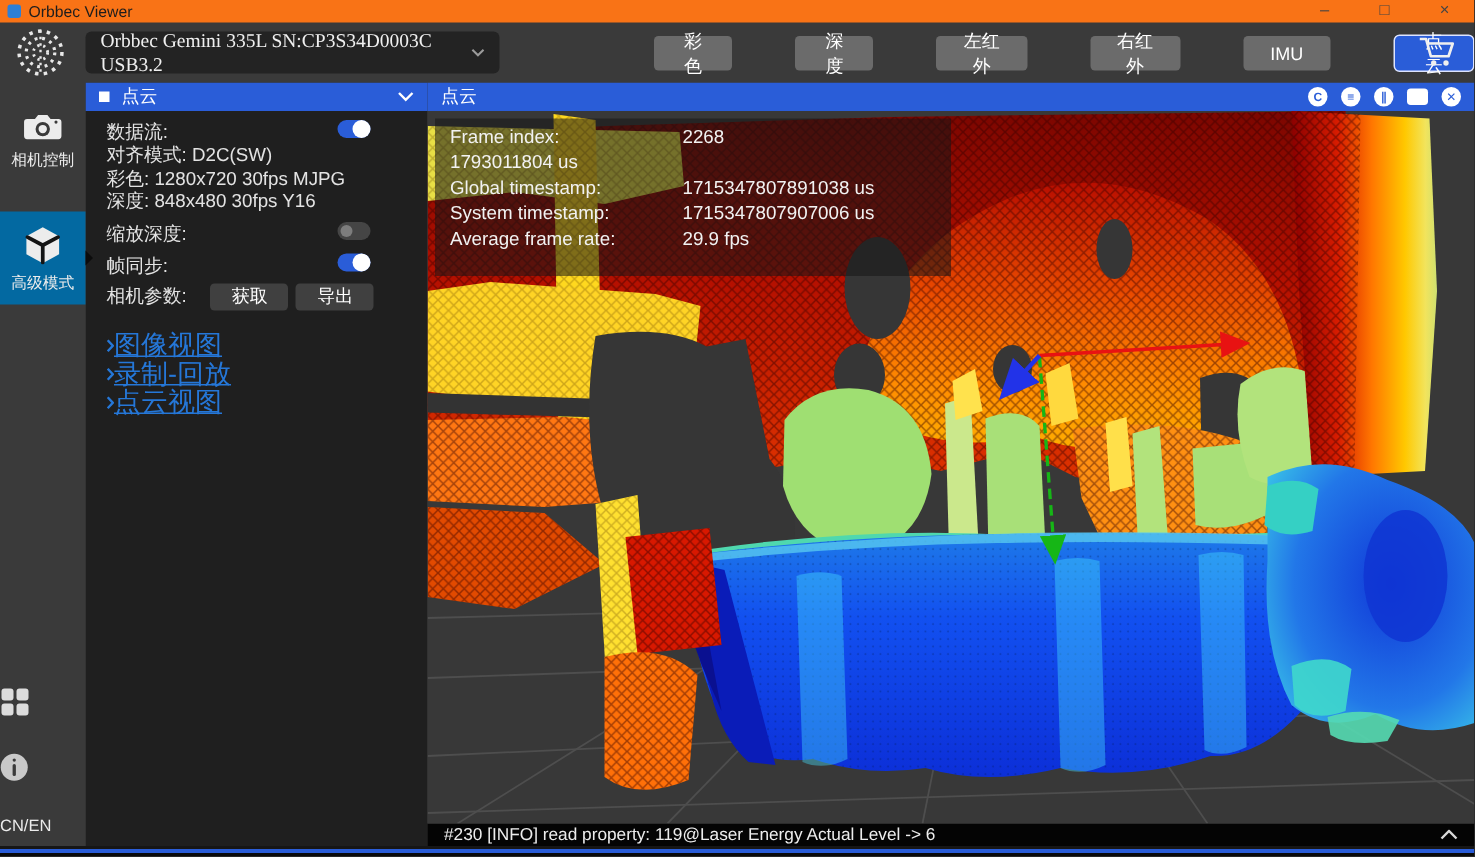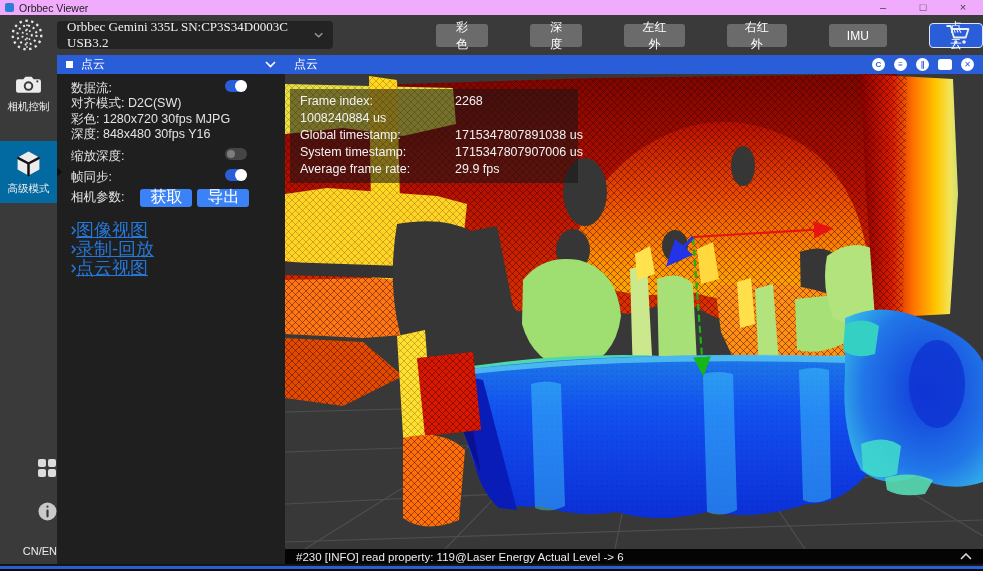--- a/index.html
+++ b/index.html
@@ -1,19 +1,19 @@
 <!DOCTYPE html>
 <html><head>
 <meta charset="utf-8">
 <style>
   html,body{margin:0;padding:0;background:#222;}
   .app{position:relative;width:983px;height:571px;background:#3a3a3a;overflow:hidden;
        font-family:"Liberation Sans","DejaVu Sans",sans-serif;-webkit-font-smoothing:antialiased;}
   
-  .titlebar{position:absolute;left:0;top:0;width:100%;height:15px;background:#f0abfc;
+  .titlebar{position:absolute;left:0;top:0;width:100%;height:15px;background:#f97316;
             display:flex;align-items:center;font-size:10.5px;color:#1d1d1d;z-index:30;}
   .title-icon{width:9px;height:9px;background:#2d7fd6;border-radius:2px;margin:0 5px 0 5px;flex:none;}
   .win-controls{margin-left:auto;display:flex;height:15px;}
   .win-btn{width:40px;text-align:center;font-size:11px;color:#444;line-height:14px;}
   
   .toolbar{position:absolute;left:0;top:15px;width:100%;height:40px;background:#3a3a3a;z-index:25;}
   .logo{position:absolute;left:9px;top:2px;}
   .device-select{position:absolute;left:57px;top:6px;width:276px;height:28px;background:#232323;
                  border-radius:4px;color:#f0f0f0;font-size:13px;display:flex;align-items:center;
                  padding:0 10px;box-sizing:border-box;font-family:Liberation Serif, serif;}
@@ -25,53 +25,53 @@
   .cart{position:absolute;right:13px;top:8px;}
   
   .sidebar{position:absolute;left:0;top:55px;width:57px;height:509px;background:#3a3a3a;z-index:20;}
   .side-item{width:57px;box-sizing:border-box;padding:9px 0 7px;display:flex;flex-direction:column;
              align-items:center;gap:5px;color:#ececec;font-size:10.5px;position:relative;}
   .side-item.first{margin-top:10px;}
   .side-item.active{background:#0369a1;margin-top:20px;}
   .side-item.active::after{content:"";position:absolute;right:-5px;top:50%;margin-top:-5px;
              border-left:5px solid #0c0c0c;border-top:5px solid transparent;border-bottom:5px solid transparent;}
   .side-bottom{position:absolute;bottom:7px;left:0;width:57px;display:flex;flex-direction:column;
-               align-items:flex-end;gap:24px;color:#ececec;font-size:11px;}
+               align-items:flex-start;gap:24px;color:#ececec;font-size:11px;}
   
   .panel{position:absolute;left:57px;top:55px;width:228px;height:509px;background:#1f1f1f;z-index:10;}
   .panel-header{height:19px;background:#2a5dd8;display:flex;align-items:center;color:#fff;
                 font-size:12px;padding:0 9px;}
   .panel-header .sq{width:7px;height:7px;background:#fff;margin-right:8px;flex:none;}
   .panel-header .chev{margin-left:auto;}
   .panel-body{padding:6px 12px 0 14px;color:#e3e3e3;font-size:12.5px;}
   .pline{line-height:15.5px;white-space:nowrap;}
   .prow{display:flex;height:16px;padding-right:26px;}
   .prow.mt{margin-top:5px;}
   .toggle{width:22px;height:12px;border-radius:7px;background:#454545;position:relative;
           margin-left:auto;flex:none;}
   .toggle .knob{position:absolute;top:2px;left:2px;width:8px;height:8px;border-radius:50%;background:#7d7d7d;}
   .toggle.on{background:#2a5dd8;}
   .toggle.on .knob{left:auto;right:0px;top:0px;width:12px;height:12px;background:#fff;}
   .prow.btns{height:22px;margin-top:4px;gap:5px;padding-right:0;}
-  .pbtn{width:52px;height:18px;background:#3b82f6;border:none;border-radius:3px;color:#fff;
-        font-size:16px;display:flex;align-items:center;justify-content:center;}
+  .pbtn{width:52px;height:18px;background:#404040;border:none;border-radius:3px;color:#fff;
+        font-size:12px;display:flex;align-items:center;justify-content:center;}
   .pbtn.first{margin-left:11px;}
   .psections{margin-top:10px;}
   .psection{display:flex;align-items:center;gap:0;color:#2577d8;font-size:18px;height:19px;text-decoration:underline;}
   
   .viewer{position:absolute;left:285px;top:55px;width:698px;height:509px;z-index:10;}
   .viewer-header{height:19px;background:#2a5dd8;display:flex;align-items:center;
                  padding:0 9px;color:#fff;font-size:12px;}
   .viewer-icons{margin-left:auto;display:flex;gap:9px;align-items:center;}
   .vicon{width:13px;height:13px;border-radius:50%;background:#fff;color:#2a5dd8;font-size:8px;
          font-weight:700;display:flex;align-items:center;justify-content:center;line-height:1;flex:none;}
   .vicon.save{border-radius:2.5px;width:14px;height:11px;}
   .viewport{position:relative;width:698px;height:475px;background:#383838;overflow:hidden;}
-  .info-overlay{position:absolute;left:5px;top:15px;width:288px;background:rgba(22,22,22,0.55);
-                padding:4px 0 5px 10px;box-sizing:border-box;}
+  .info-overlay{position:absolute;left:5px;top:5px;width:344px;background:rgba(22,22,22,0.55);
+                padding:4px 0 16px 10px;box-sizing:border-box;}
   .info-row{display:flex;line-height:17px;font-size:12.5px;color:#f2f2f2;white-space:nowrap;}
   .info-label{width:155px;flex:none;}
   .statusbar{height:15px;background:#040404;color:#ededed;font-size:11.5px;display:flex;
              align-items:center;padding:0 11px;}
   .status-chevron{margin-left:auto;}
   .bottom-strip{position:absolute;left:0;top:564px;width:100%;height:7px;
       background:linear-gradient(#161616 0 2px,#2a5dd8 2px 5px,#0a0a0a 5px 100%);z-index:30;}
 </style>
 </head>
 <body>
@@ -360,21 +360,21 @@
           <path d="M408,163 L387,186" stroke="#2233e8" stroke-width="3" fill="none" marker-end="url(#aB)"></path>
         </g>
       </svg>
 
       <div class="info-overlay">
         <div class="info-row">
           <span class="info-label">Frame index:</span>
           <span>2268</span>
         </div>
         <div class="info-row">
-          <span>1008240884 us</span>
+          <span>1793011804 us</span>
         </div>
         <div class="info-row">
           <span class="info-label">Global timestamp:</span>
           <span>1715347807891038 us</span>
         </div>
         <div class="info-row">
           <span class="info-label">System timestamp:</span>
           <span>1715347807907006 us</span>
         </div>
         <div class="info-row">

